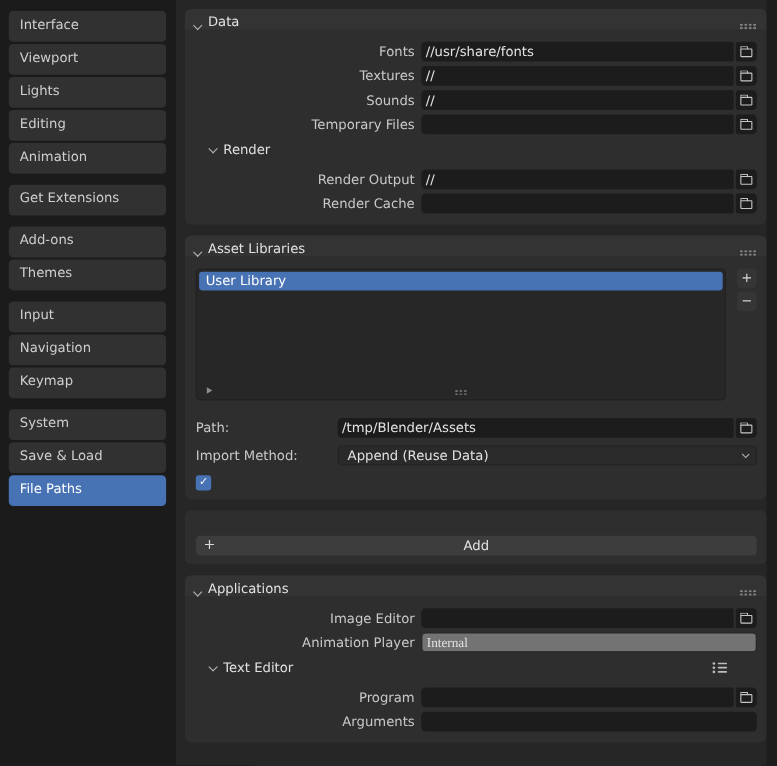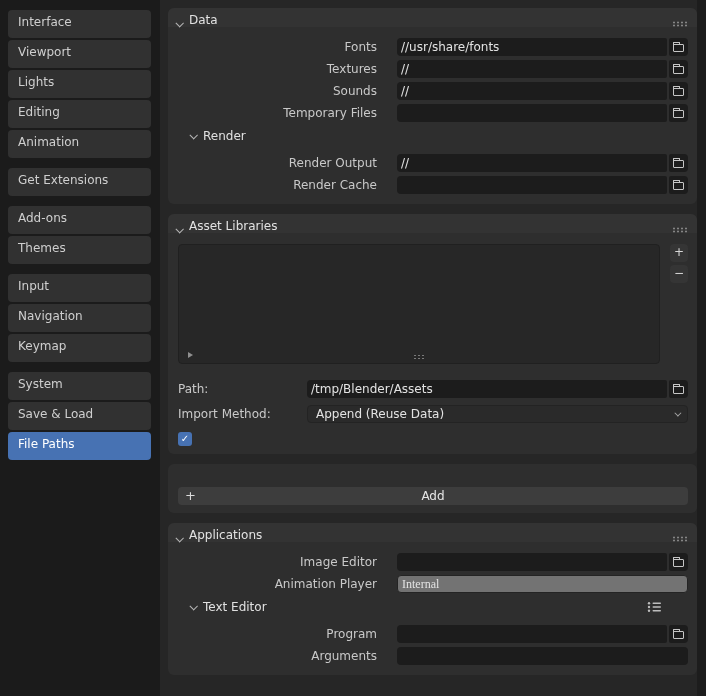--- a/index.html
+++ b/index.html
@@ -42,21 +42,21 @@
   .grip {
     margin-left:auto; width:16px; height:6px;
     background-image:radial-gradient(circle,#858585 0.9px,transparent 1.2px);
     background-size:4px 3px;
   }
 
   .panel-body { padding-top:11px; }
 
   
   .frow { display:flex; align-items:center; height:18px; margin:0 9px 4px 10px; }
-  .flabel { width:199px; margin-right:20px; text-align:right; color:#c9c9c9; white-space:nowrap; }
+  .flabel { width:199px; margin-right:6px; text-align:right; color:#c9c9c9; white-space:nowrap; }
   .tfield {
     flex:1; height:18px; background:#1c1c1c;
     border-radius:4px 2px 2px 4px;
     line-height:18px; padding:0 4px;
     color:#e3e3e3; overflow:hidden; white-space:nowrap;
   }
   .tfield.full { border-radius:4px; }
   .menufield { background:#737373; border:1px solid #242424; line-height:16px;font-family:Liberation Serif, serif; }
   .fbtn {
     width:19px; height:18px; margin-left:2px; flex:none;
@@ -216,20 +216,21 @@
 
   <section class="panel">
     <div class="panel-header">
       <span class="chev"></span>
       <span class="panel-title">Asset Libraries</span>
       <span class="grip"></span>
     </div>
     <div class="panel-body">
       <div class="al-body">
         <div class="al-list">
+          <div class="al-item selected">User Library</div>
           <span class="al-expand"></span>
           <span class="al-resize"></span>
         </div>
         <div class="al-side">
           <div class="sq-btn">+</div>
           <div class="sq-btn">−</div>
         </div>
       </div>
 
       <div class="al-row al-row-first">

